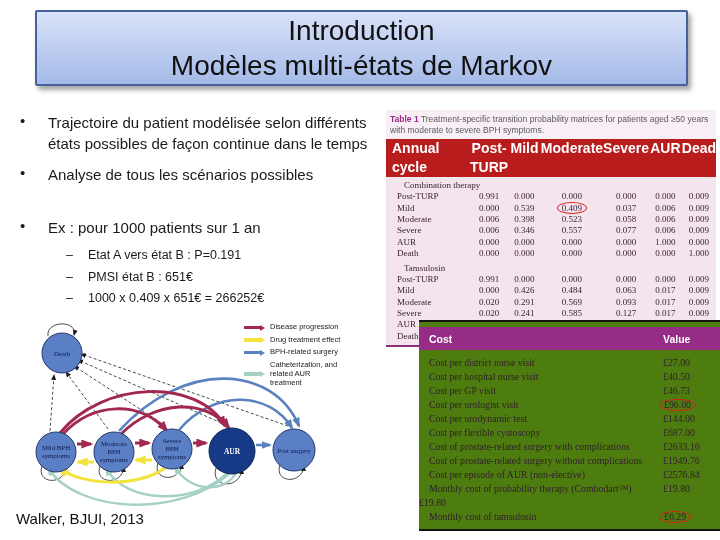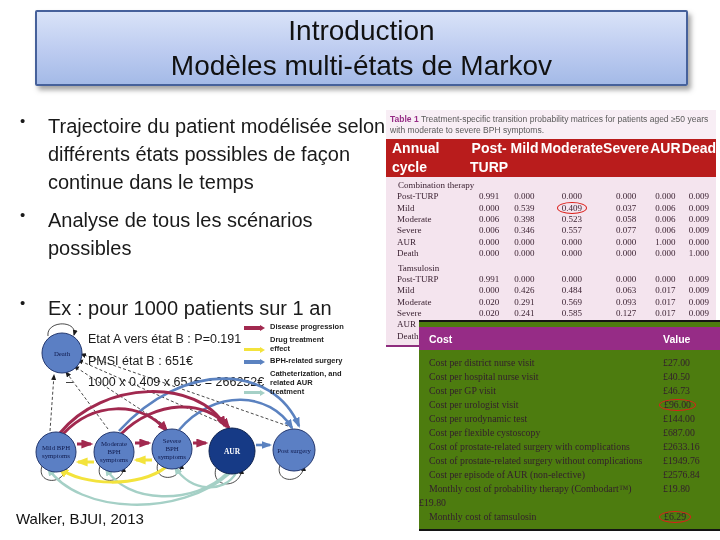--- a/index.html
+++ b/index.html
@@ -11,38 +11,38 @@
     border:2px solid #46619b;border-radius:2px;
     background:linear-gradient(#d9e3f8,#bccbf0 55%,#a4bae7);
     box-shadow:3px 4px 5px rgba(90,90,90,.55);
     display:flex;flex-direction:column;justify-content:center;align-items:center;}
   .title-line{font-size:28px;line-height:1.25;color:#111;}
 
   
   .bullets{position:absolute;left:20px;top:112px;width:366px;}
   .bullet{display:flex;margin-bottom:10px;}
   .bullet .dot{width:28px;flex:0 0 28px;font-size:15px;}
-  .bullet .txt{font-size:20px;line-height:1.4;}
+  .bullet .txt{font-size:15px;line-height:1.4;}
   .bullet.gap{margin-top:32px;}
   .subbullet{display:flex;margin:6px 0 6px 46px;}
   .subbullet .dash{width:22px;flex:0 0 22px;font-size:12.5px;}
   .subbullet .txt{font-size:12.5px;line-height:1.25;}
 
   
   .tt-panel{position:absolute;left:386px;top:110px;width:330px;background:#f8eef5;padding:2px 0 0 0;}
   .tt-caption{font-size:8.5px;line-height:1.25;color:#5a5a5a;padding:2px 4px 4px 4px;}
   .tt-caption .cap-label{color:#962c86;font-weight:bold;}
   .tt-grid{display:grid;grid-template-columns:84px repeat(6,1fr);
     font-family:"Liberation Serif",serif;font-size:9px;color:#3c2333;
     background:#f4e4ee;border-bottom:2px solid #8e2d7e;padding-bottom:3px;}
   .tt-cell{line-height:11.4px;}
   .tt-head{background:#b91c1c;color:#fff;font-family:"Liberation Sans",sans-serif;
     font-weight:bold;font-size:14px;line-height:19px;text-align:center;}
   .tt-head.first{text-align:left;padding-left:6px;}
-  .tt-section{grid-column:1/-1;line-height:12px;padding:2px 0 0 12px;}
+  .tt-section{grid-column:1/-1;line-height:12px;padding:2px 0 0 18px;}
   .tt-label{padding-left:11px;}
   .tt-val{text-align:center;}
 
   
   .cost-panel{position:absolute;left:400px;top:320px;width:316px;height:207px;
     background:#4d7c0f;border-top:2px solid #141414;border-bottom:2px solid #141414;
     font-family:"Liberation Serif",serif;margin-left:19px;}
   .cost-head{background:#962c86;color:#fff;height:23px;margin-top:5px;
     display:flex;align-items:center;font-family:"Liberation Sans",sans-serif;
     font-weight:bold;font-size:10.5px;}
@@ -52,21 +52,21 @@
   .cost-row{display:flex;line-height:14px;font-size:9.8px;color:#33202c;}
   .cost-row .cost-label{padding-left:10px;flex:1;}
   .cost-row .cost-value{width:72px;}
 
   .circled{display:inline-block;border:1.6px solid #dc1f1a;border-radius:50%;
     padding:0 4px;margin:-2px -4px;line-height:10px;}
 
   
   .diagram{position:absolute;left:8px;top:316px;width:332px;height:200px;}
   .legend{position:absolute;left:244px;top:322px;width:100px;}
-  .legend-item{display:flex;align-items:flex-end;margin-bottom:3.5px;font-weight:bold;}
+  .legend-item{display:flex;align-items:center;margin-bottom:3.5px;}
   .legend-swatch{display:inline-flex;align-items:center;flex:0 0 26px;margin-top:2px;}
   .legend-arrow{display:inline-block;width:16px;height:3.5px;}
   .legend-tri{display:inline-block;width:0;height:0;border-top:3.5px solid transparent;
     border-bottom:3.5px solid transparent;border-left:5px solid #000;}
   .legend-label{font-size:7.5px;line-height:1.2;color:#222;}
 
   .citation{position:absolute;left:16px;top:510px;font-size:15px;color:#111;}
 
   svg text{font-family:"Liberation Serif",serif;}
   .node-label{font-size:6.8px;fill:#101b4e;}

